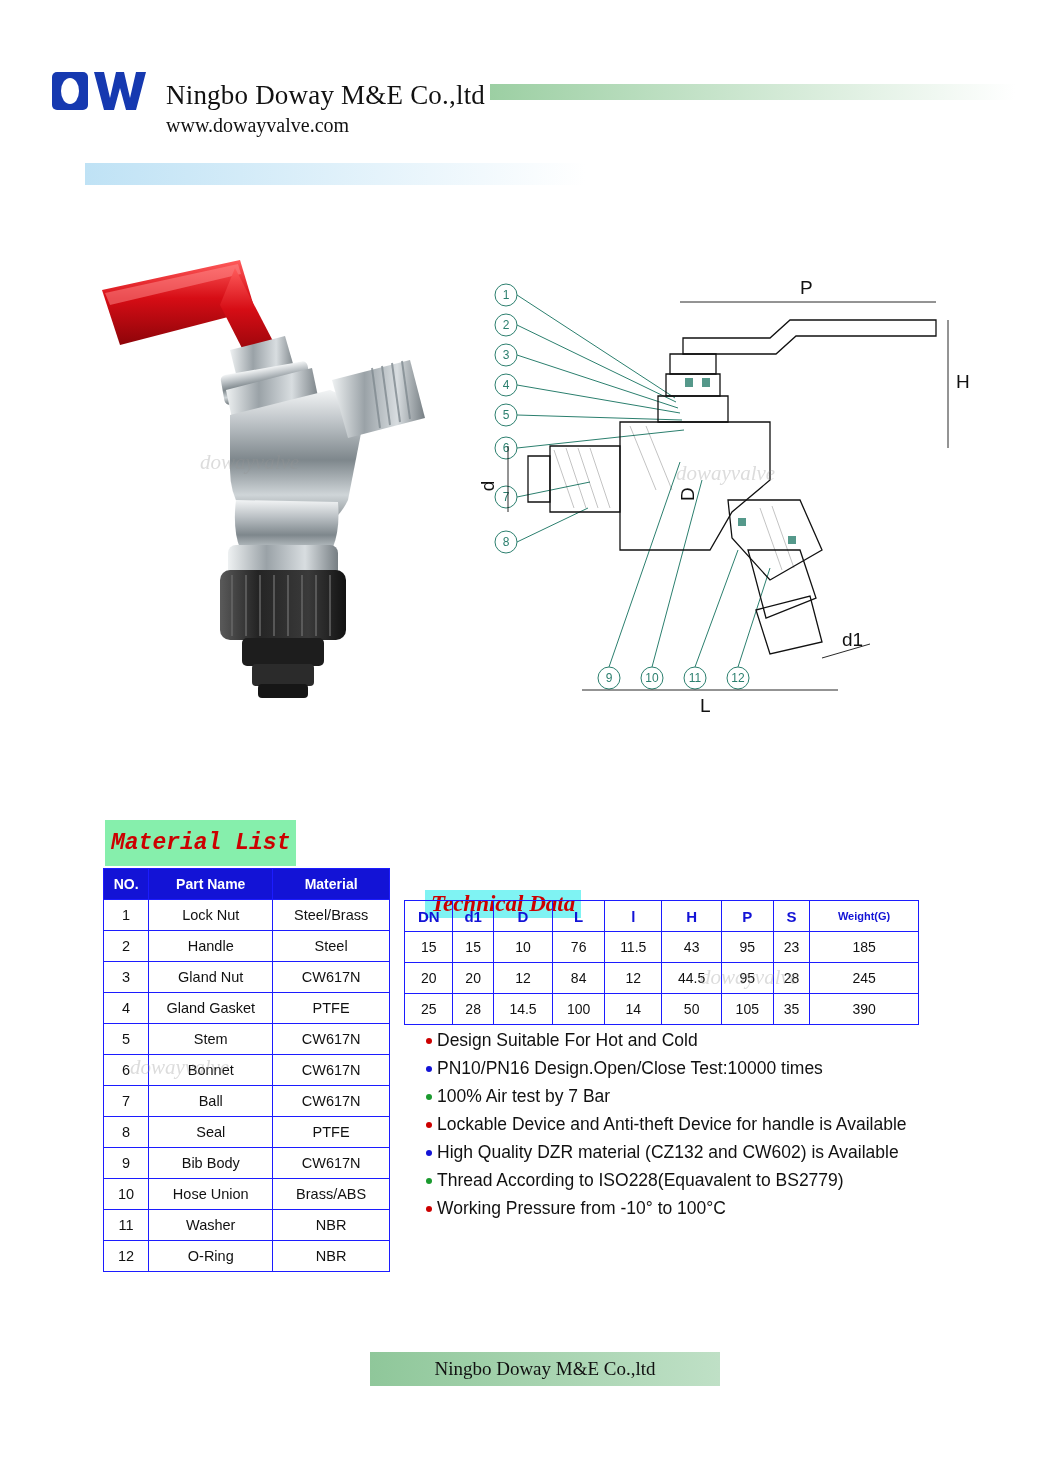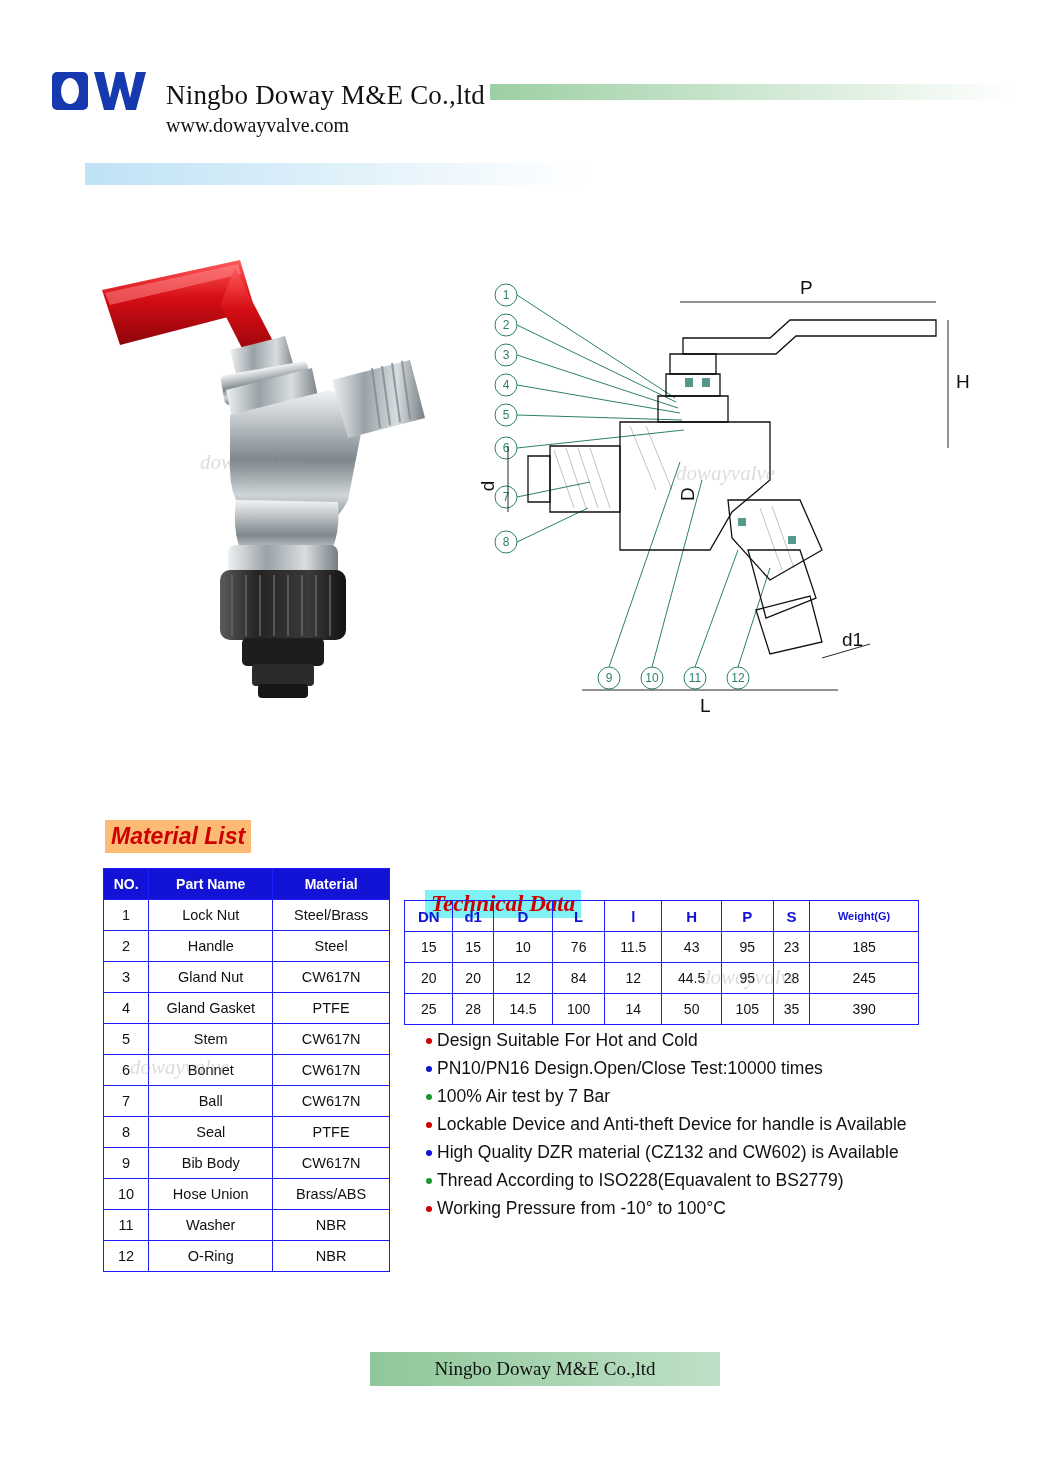--- a/index.html
+++ b/index.html
@@ -35,22 +35,22 @@
 
   
   .photo-area{position:absolute;left:80px;top:250px;width:380px;height:470px;}
 
   
   .drawing-area{position:absolute;left:470px;top:250px;width:560px;height:490px;}
 
   
   .matlist-title{
     position:absolute;left:105px;top:820px;
-    background:#fdba74;padding:3px 6px;
-    font-family:Liberation Sans, sans-serif;font-style:italic;font-weight:bold;
+    background:#86efac;padding:10px 6px;
+    font-family:Liberation Mono, monospace;font-style:italic;font-weight:bold;
     font-size:23px;color:#cc0000;
   }
   table.matlist{
     position:absolute;left:103px;top:868px;width:287px;
     border-collapse:collapse;
     font-size:14.5px;color:#111;
   }
   table.matlist th,table.matlist td{
     border:1px solid #1c1cff;
     text-align:center;

